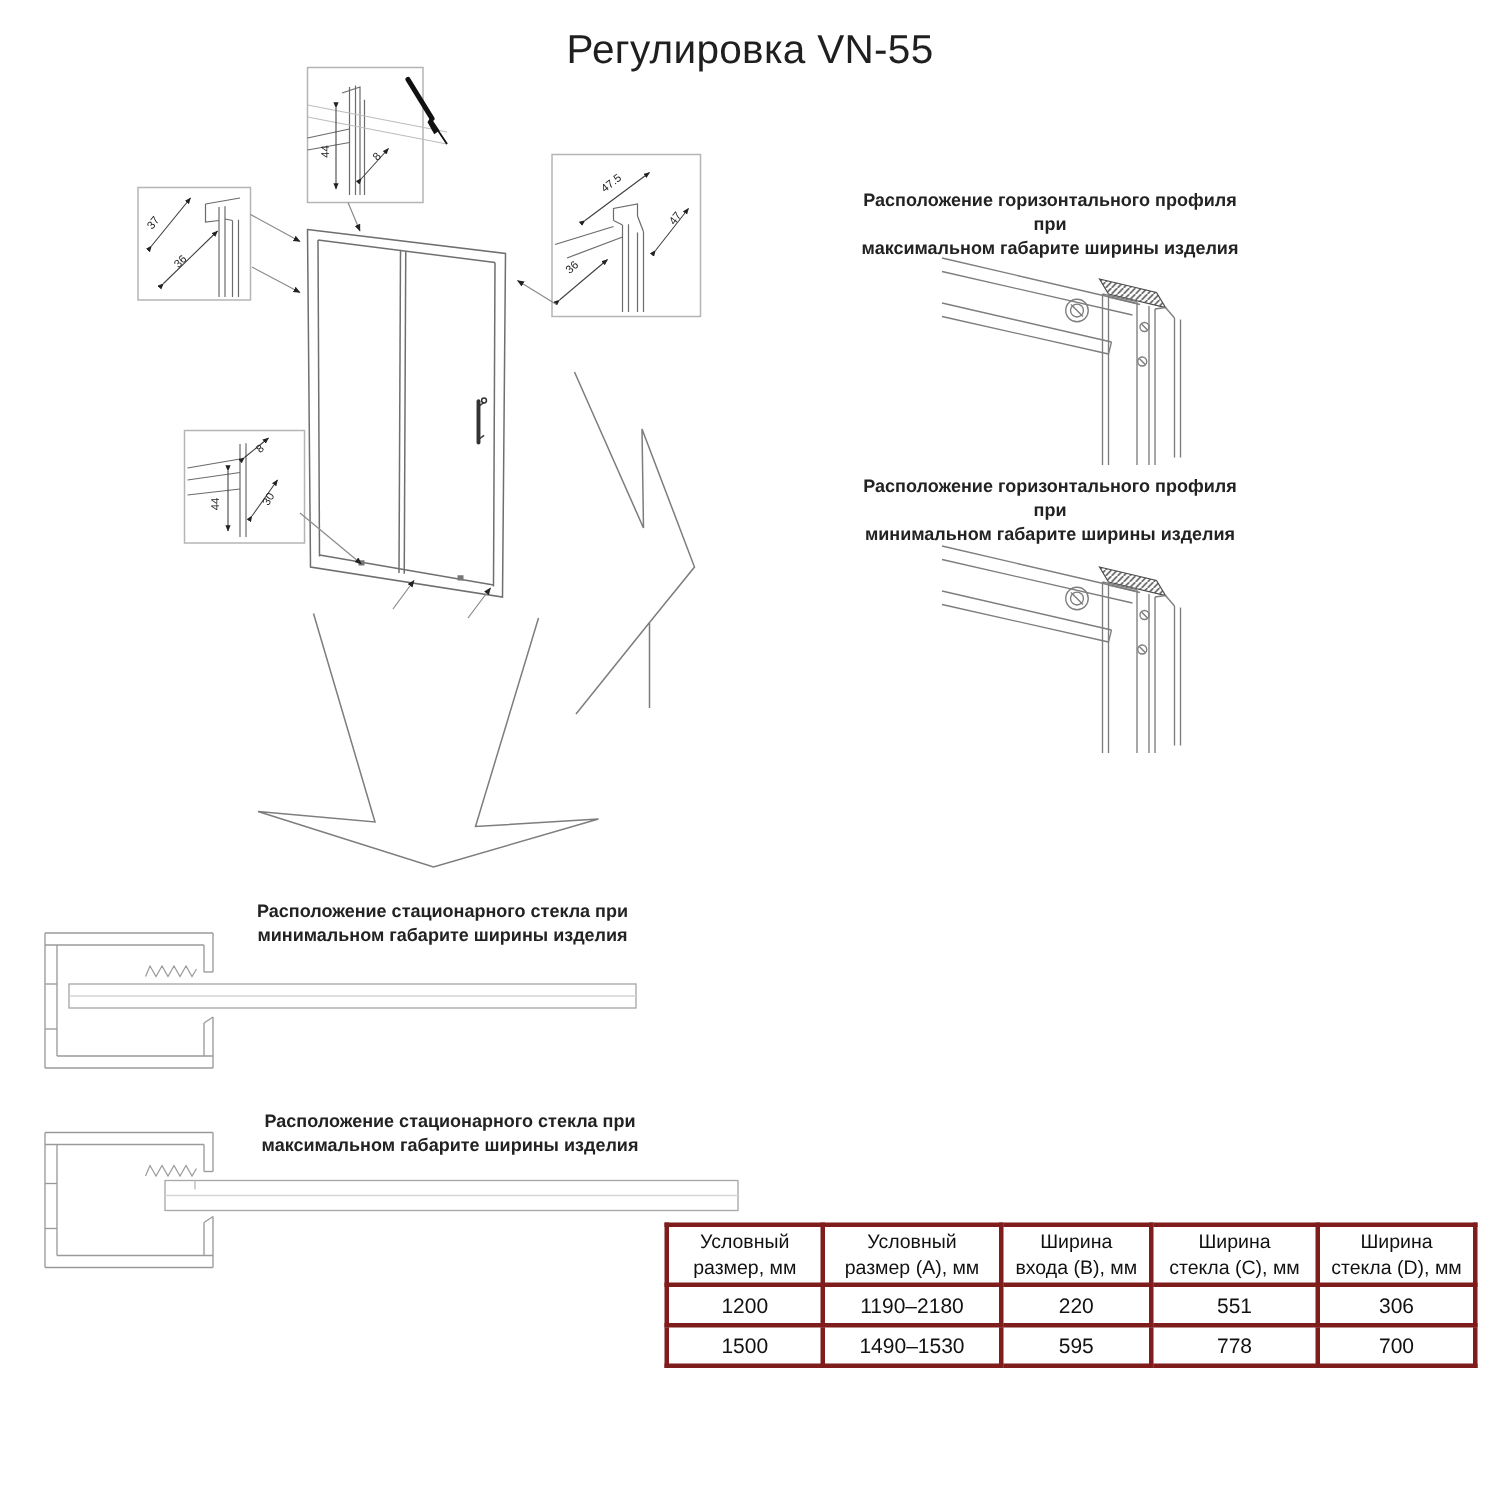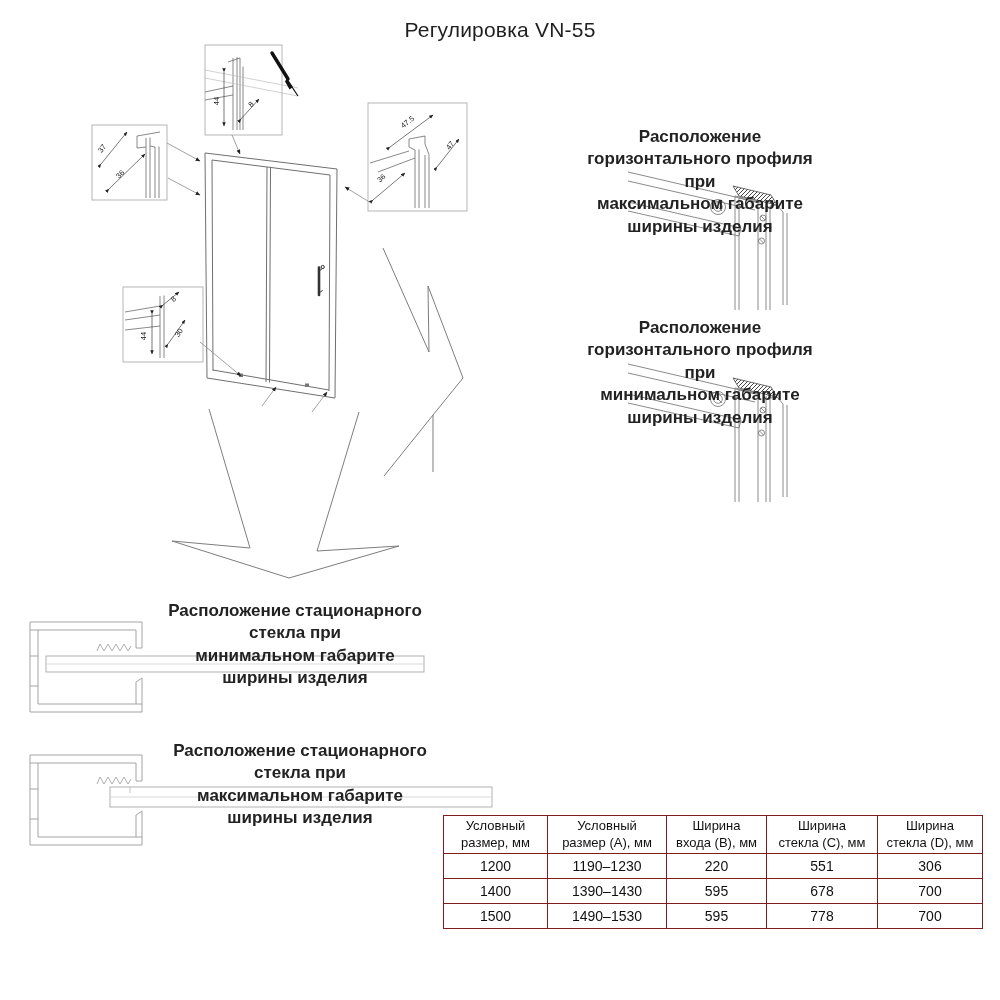--- a/index.html
+++ b/index.html
@@ -1,25 +1,25 @@
 <!DOCTYPE html>
 <html><head>
 <meta charset="utf-8">
 <style>
   html,body{margin:0;padding:0;background:#fff;}
   body{width:1000px;height:1000px;position:relative;font-family:"Liberation Sans",sans-serif;color:#1a1a1a;overflow:hidden;}
-  .title{position:absolute;top:18px;left:0;width:1000px;text-align:center;font-size:21px;font-weight:500;color:#1f1f1f;letter-spacing:.2px;}
-  .label{position:absolute;font-size:17px;font-weight:700;line-height:1.32;text-align:center;white-space:pre-line;color:#222;}
+  .title{position:absolute;top:18px;left:0;width:1000px;text-align:center;font-size:27px;font-weight:500;color:#1f1f1f;letter-spacing:.2px;}
+  .label{position:absolute;font-size:12px;font-weight:700;line-height:1.32;text-align:center;white-space:pre-line;color:#222;}
   .lbl-hmax{left:572px;top:126px;width:256px;}
   .lbl-hmin{left:572px;top:317px;width:256px;}
   .lbl-gmin{left:167px;top:600px;width:256px;}
   .lbl-gmax{left:172px;top:740px;width:256px;}
   svg.art{position:absolute;left:0;top:0;}
   table.size{position:absolute;left:443px;top:815px;border-collapse:collapse;table-layout:fixed;}
-  table.size th,table.size td{border:1px solid #7f1d1d;text-align:center;vertical-align:middle;padding:0 2px;color:#111;}
+  table.size th,table.size td{border:3px solid #7f1d1d;text-align:center;vertical-align:middle;padding:0 2px;color:#111;}
   table.size th{font-weight:400;font-size:13px;line-height:1.25;height:37px;white-space:pre-line;}
   table.size td{font-size:14px;height:24px;}
 </style>
 </head>
 <body>
 
 <div class="title">Регулировка VN-55</div>
 
 <svg class="art" width="1000" height="1000" viewBox="0 0 1000 1000">
   <defs>
@@ -240,31 +240,24 @@
 входа (B), мм</th>
         <th>Ширина
 стекла (C), мм</th>
         <th>Ширина
 стекла (D), мм</th>
       </tr>
     </thead>
   <tbody>
       <tr>
         <td>1200</td>
-        <td>1190–1230</td>
+        <td>1190–2180</td>
         <td>220</td>
         <td>551</td>
         <td>306</td>
-      </tr>
-      <tr>
-        <td>1400</td>
-        <td>1390–1430</td>
-        <td>595</td>
-        <td>678</td>
-        <td>700</td>
       </tr>
       <tr>
         <td>1500</td>
         <td>1490–1530</td>
         <td>595</td>
         <td>778</td>
         <td>700</td>
       </tr>
     </tbody>
 </table>

